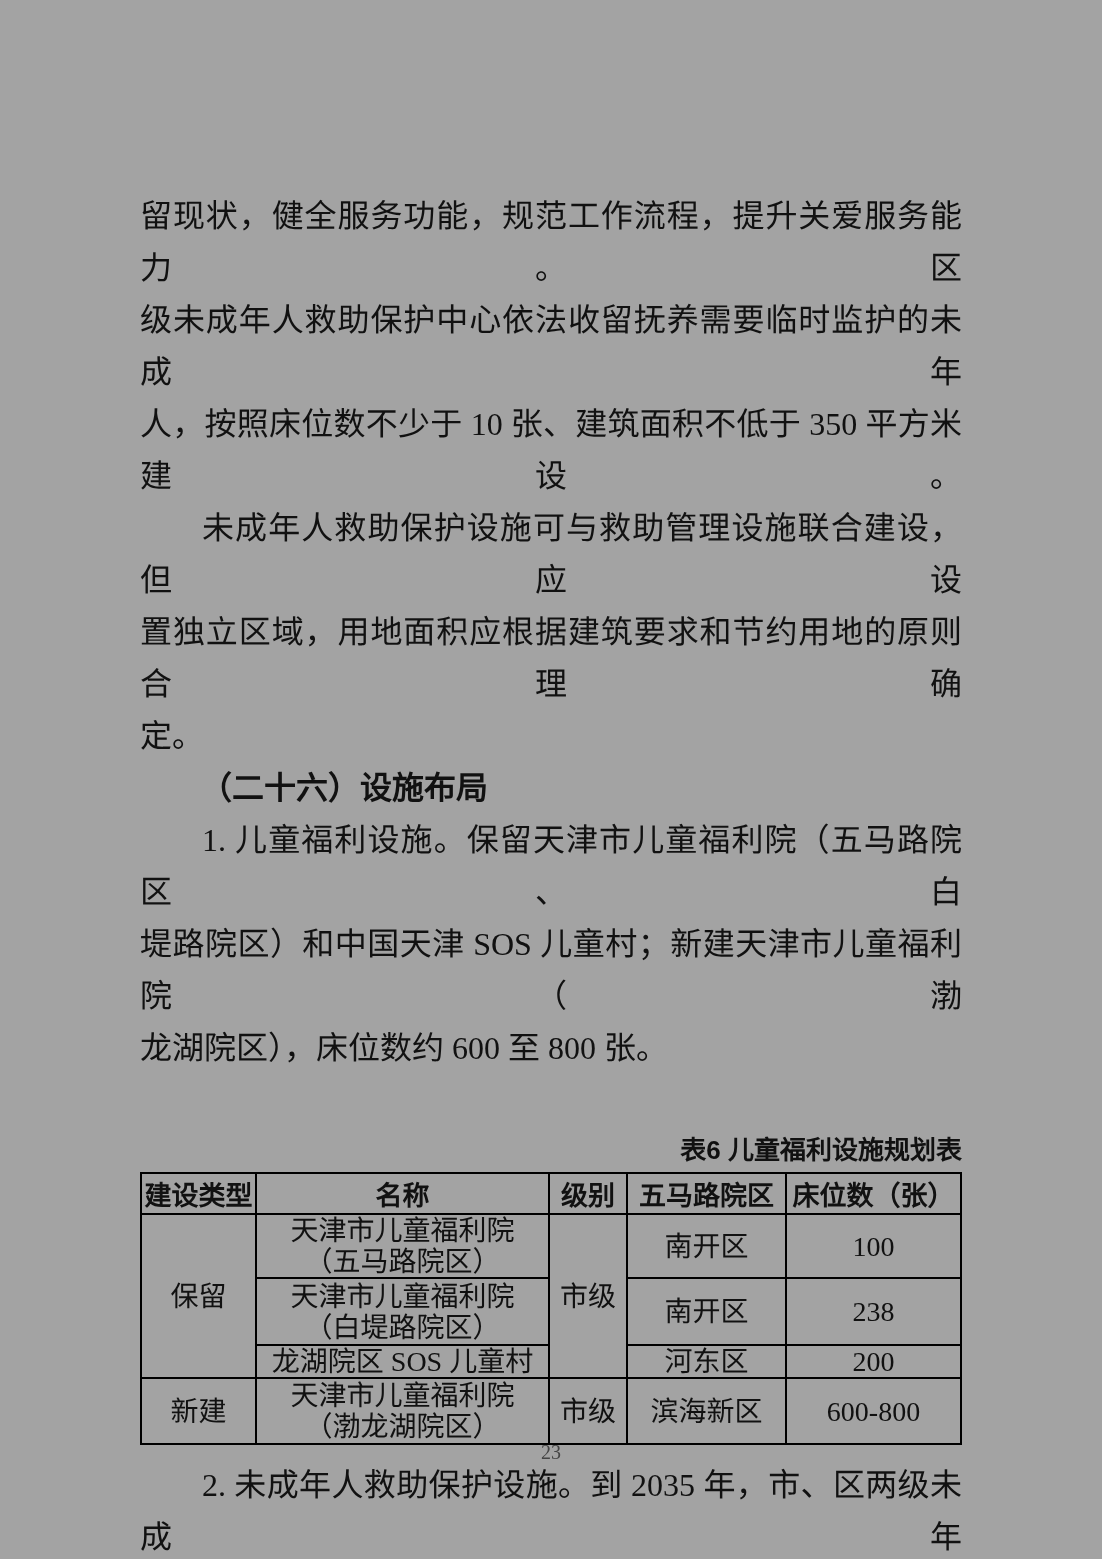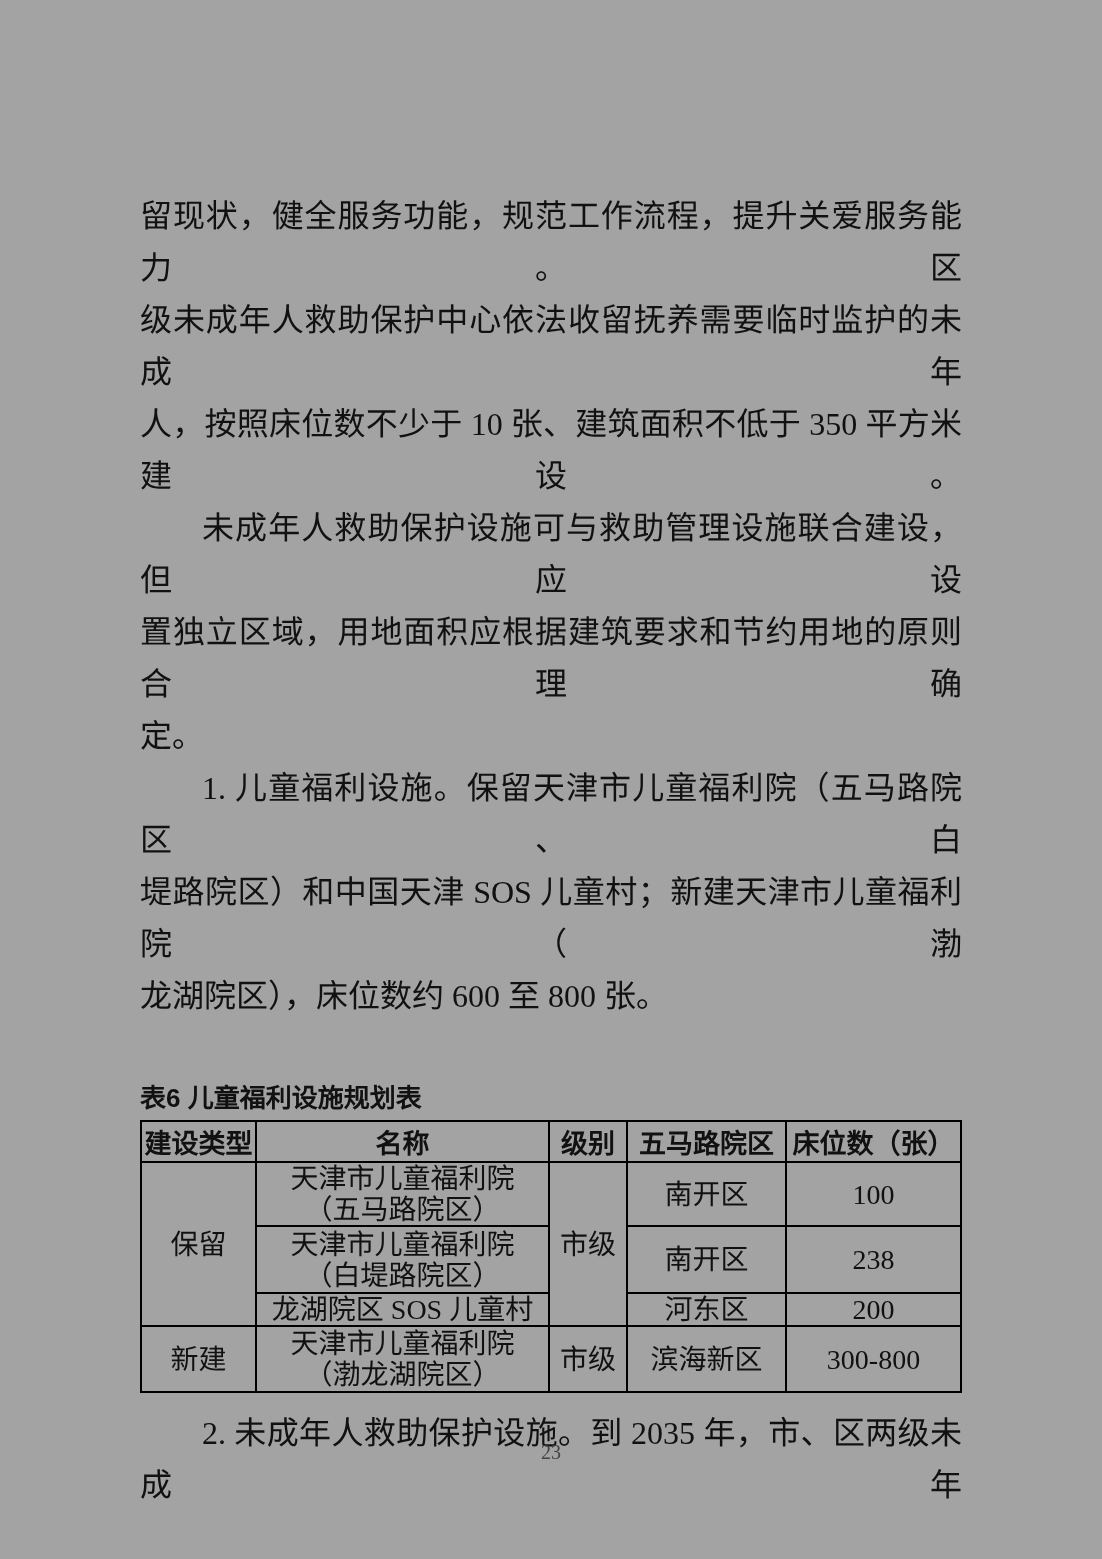--- a/index.html
+++ b/index.html
@@ -33,21 +33,21 @@
     line-height:52px;
     font-weight:bold;
     text-indent:60px;
     font-family:"Liberation Sans","DejaVu Sans",sans-serif;
   }
   .table-title{
     margin-top:56px;
     font-size:26px;
     line-height:40px;
     font-weight:bold;
-    text-align:left;
+    text-align:right;
     font-family:"Liberation Sans","DejaVu Sans",sans-serif;
   }
   table.facilities{
     width:820px;
     margin-top:2px;
     border-collapse:collapse;
     table-layout:fixed;
   }
   table.facilities th,
   table.facilities td{
@@ -96,20 +96,21 @@
       <div class="line fill">级未成年人救助保护中心依法收留抚养需要临时监护的未成年</div>
       <div class="line fill">人，按照床位数不少于 10 张、建筑面积不低于 350 平方米建设。</div>
     </div>
 
     <div class="para">
       <div class="line fill indent">未成年人救助保护设施可与救助管理设施联合建设，但应设</div>
       <div class="line fill">置独立区域，用地面积应根据建筑要求和节约用地的原则合理确</div>
       <div class="line">定。</div>
     </div>
 
+    <div class="heading">（二十六）设施布局</div>
 
     <div class="para">
       <div class="line fill indent">1. 儿童福利设施。保留天津市儿童福利院（五马路院区、白</div>
       <div class="line fill">堤路院区）和中国天津 SOS 儿童村；新建天津市儿童福利院（渤</div>
       <div class="line">龙湖院区），床位数约 600 至 800 张。</div>
     </div>
 
     <div class="table-title">表6 儿童福利设施规划表</div>
 
     <table class="facilities">
@@ -148,21 +149,21 @@
           <td class="name-cell">龙湖院区 SOS 儿童村</td>
           <td>河东区</td>
           <td>200</td>
         </tr>
         <tr class="r4">
           <td>新建</td>
           <td class="name-cell">天津市儿童福利院
 （渤龙湖院区）</td>
           <td>市级</td>
           <td>滨海新区</td>
-          <td>300-800</td>
+          <td>600-800</td>
         </tr>
       </tbody>
     </table>
 
     <div class="para after-table">
       <div class="line fill indent">2. 未成年人救助保护设施。到 2035 年，市、区两级未成年</div>
 
     </div>
 
   </div>

